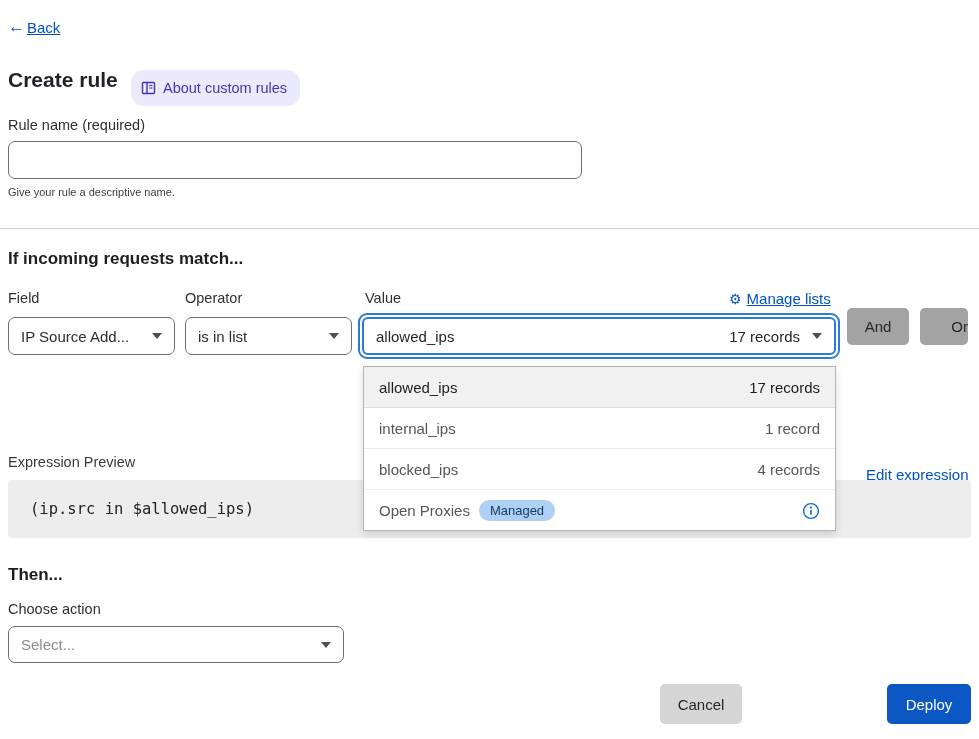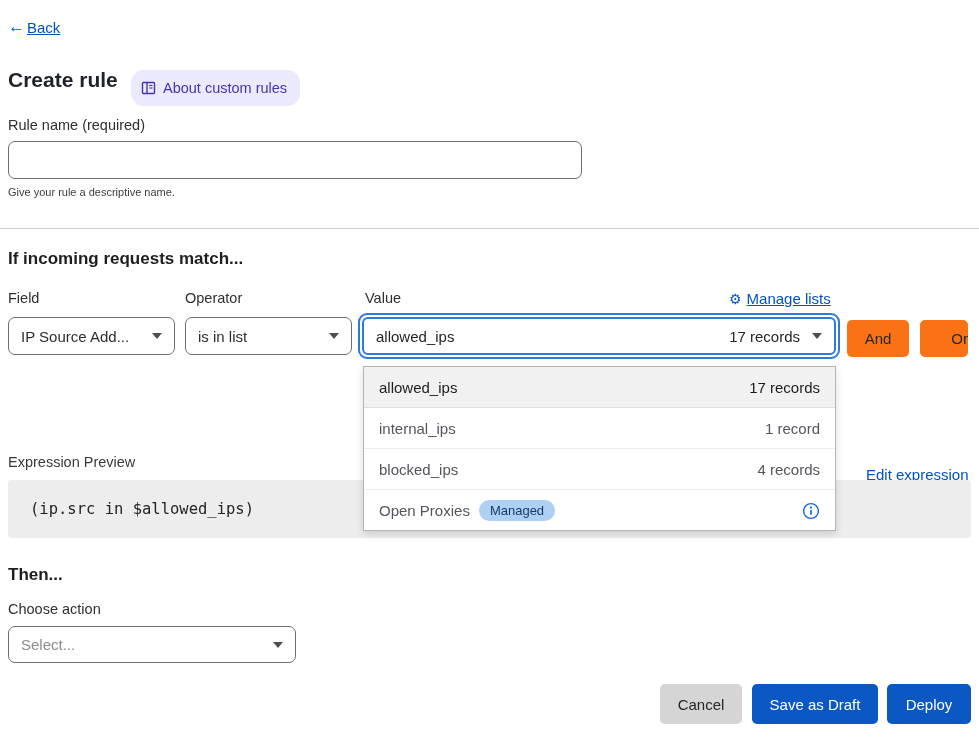--- a/index.html
+++ b/index.html
@@ -41,21 +41,21 @@
   .field-select { position:absolute; left:8px; top:317px; width:167px; }
   .operator-select { position:absolute; left:185px; top:317px; width:167px; }
   .chev { width:0; height:0; border-left:5px solid transparent; border-right:5px solid transparent; border-top:6px solid #4f4f4f; }
 
   .value-combo-outer { position:absolute; left:358px; top:313px; width:482px; height:46px;
     border:2px solid #2b7bd9; border-radius:9px; padding:2px; background:#fff; }
   .value-combo { width:100%; height:100%; border:2px solid #2b7bd9; border-radius:6px; display:flex;
     align-items:center; justify-content:space-between; padding:0 12px; font-size:15px; color:#262626; cursor:pointer; background:#fff; }
   .value-right { display:flex; align-items:center; gap:12px; }
 
-  .gray-btn { position:absolute; top:320px; height:37px; background:#f97316; border:none; border-radius:5px;
+  .gray-btn { position:absolute; top:308px; height:37px; background:#a3a3a3; border:none; border-radius:5px;
     font-size:15px; color:#282828; cursor:pointer; font-family:inherit; }
   .and-btn { left:847px; width:62px; }
   .or-btn { left:920px; width:48px;text-align:right; }
 
   
   .dropdown { position:absolute; left:363px; top:366px; width:473px; height:165px; background:#fff;
     border:1px solid #b5b5b5; box-shadow:0 3px 8px rgba(0,0,0,.14); z-index:10; }
   .dd-row { height:41px; display:flex; align-items:center; justify-content:space-between; padding:0 15px;
     font-size:15px; color:#54565c; cursor:pointer; border-bottom:1px solid #ececec; }
   .dd-row:last-child { border-bottom:none; }
@@ -64,21 +64,21 @@
   .managed-pill { background:#aed0f4; color:#16375f; font-size:13px; border-radius:11px; padding:3px 11px; }
 
   
   .expr-label { position:absolute; left:8px; top:454px; font-size:14.5px; color:#3a3a3a; }
   .edit-expr { position:absolute; top:454px; left:866px;margin-top:12px; }
   .code-block { position:absolute; left:8px; top:480px; width:963px; height:58px; background:#ededed; border-radius:4px;
     display:flex; align-items:center; padding-left:22px; }
   .code-text { font-family:"DejaVu Sans Mono","Liberation Mono",monospace; font-size:15.5px; color:#242424; }
 
   .action-label { position:absolute; left:8px; top:601px; }
-  .action-select { position:absolute; left:8px; top:626px; width:288px; height:37px; }
+  .action-select { position:absolute; left:8px; top:626px; width:336px; height:37px; }
   .placeholder { color:#8c8c8c; }
 
   
   .footer-btn { position:absolute; top:684px; height:40px; border:none; border-radius:5px; font-size:15px;
     cursor:pointer; font-family:inherit; }
   .cancel-btn { left:660px; width:82px; background:#d5d5d5; color:#262626; }
   .blue-btn { background:#0b57c4; color:#fff; }
   .save-draft-btn { left:752px; width:126px; }
   .deploy-btn { left:887px; width:84px; }
 
@@ -178,16 +178,15 @@
   </div>
 
   <h2 class="section-h then-h">Then...</h2>
   <div class="lbl action-label">Choose action</div>
   <div class="select action-select">
     <span class="placeholder">Select...</span>
     <span class="chev"></span>
   </div>
 
   <button class="footer-btn cancel-btn">Cancel</button>
-  <button class="footer-btn blue-btn save-draft-btn">Save as Draft</button>
   <button class="footer-btn blue-btn deploy-btn">Deploy</button>
 
 </div>
 
 </body></html>

